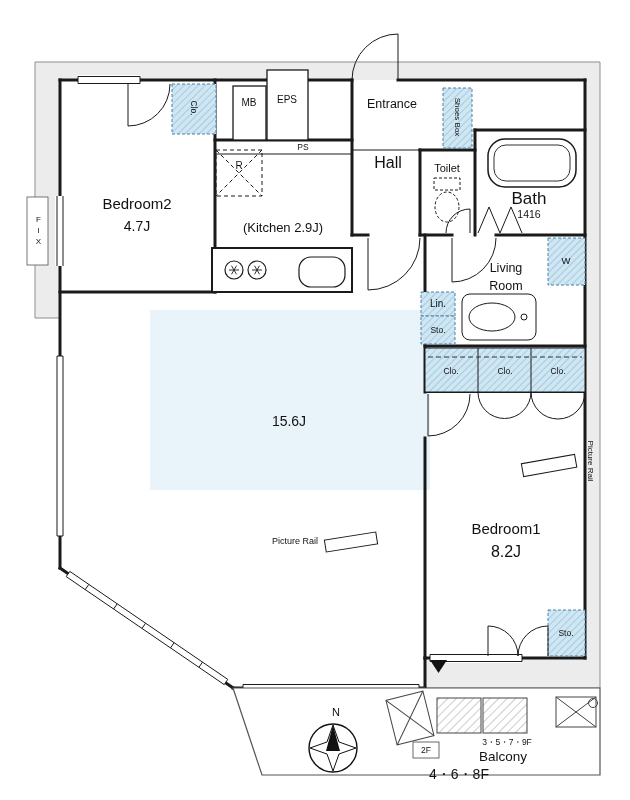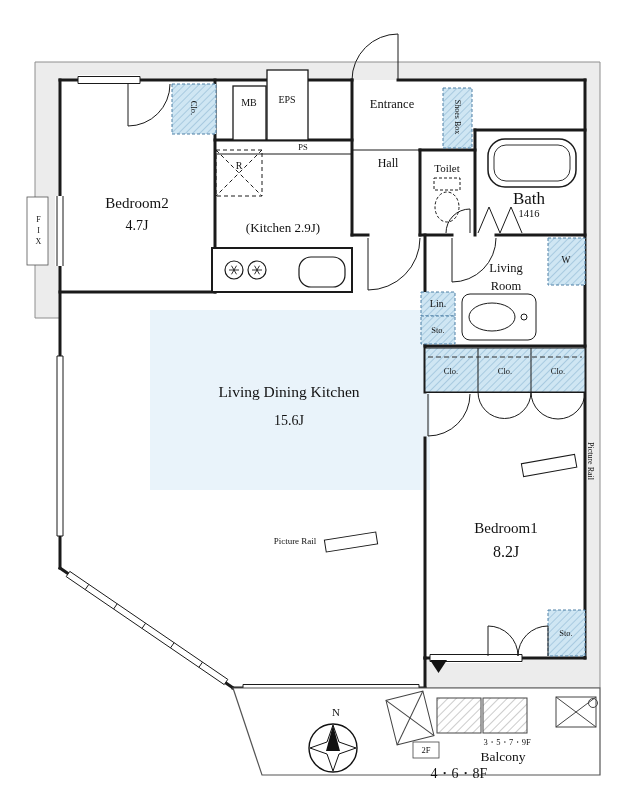--- a/index.html
+++ b/index.html
@@ -4,21 +4,21 @@
 <style>
   html,body { margin:0; padding:0; background:#ffffff; }
   .plan {
     position:relative; width:630px; height:800px; background:#fff;
     font-family:"Liberation Serif", serif; overflow:hidden;
   }
   .plan svg { position:absolute; left:0; top:0; }
   .lbl {
     position:absolute; transform:translate(-50%,-50%);
     color:#111; white-space:nowrap; line-height:1;
-    font-family:Liberation Serif, serif;
+    font-family:Liberation Sans, sans-serif;
     text-align:right;
   }
   .v { writing-mode:vertical-rl; text-orientation:mixed; }
   .up { writing-mode:vertical-rl; text-orientation:upright; letter-spacing:2px; }
 </style>
 </head>
 <body>
 
 <div class="plan">
 
@@ -210,26 +210,25 @@
   <g>
     <circle cx="333" cy="748" r="24" fill="#fff" stroke="#111" stroke-width="1.4"></circle>
     <polygon points="333,725 339,742 356,748 339,754 333,771 327,754 310,748 327,742" fill="#fff" stroke="#111" stroke-width="1"></polygon>
     <polygon points="333,725 340,751 326,751" fill="#111"></polygon>
   </g>
 </svg>
 
   <div class="lbl" style="left:137px;top:203px;font-size:15px">Bedroom2</div>
   <div class="lbl" style="left:137px;top:226px;font-size:14px">4.7J</div>
   <div class="lbl" style="left:283px;top:227px;font-size:13px">(Kitchen 2.9J)</div>
-  <div class="lbl" style="left:289px;top:392px;font-size:15.5px">Living Dining Kitchen</div>
   <div class="lbl" style="left:289px;top:421px;font-size:14px">15.6J</div>
   <div class="lbl" style="left:506px;top:528px;font-size:15px">Bedroom1</div>
   <div class="lbl" style="left:506px;top:552px;font-size:16px">8.2J</div>
   <div class="lbl" style="left:392px;top:104px;font-size:12.5px">Entrance</div>
-  <div class="lbl" style="left:388px;top:163px;font-size:12px">Hall</div>
+  <div class="lbl" style="left:388px;top:163px;font-size:16px">Hall</div>
   <div class="lbl" style="left:447px;top:168px;font-size:11px">Toilet</div>
   <div class="lbl" style="left:529px;top:198px;font-size:17px">Bath</div>
   <div class="lbl" style="left:529px;top:214px;font-size:10.5px">1416</div>
   <div class="lbl" style="left:506px;top:268px;font-size:12.5px">Living</div>
   <div class="lbl" style="left:506px;top:286px;font-size:12.5px">Room</div>
   <div class="lbl" style="left:503px;top:757px;font-size:13.5px">Balcony</div>
 
   <div class="lbl" style="left:249px;top:103px;font-size:10px">MB</div>
   <div class="lbl" style="left:287px;top:100px;font-size:10px">EPS</div>
   <div class="lbl" style="left:303px;top:147px;font-size:8.5px">PS</div>

